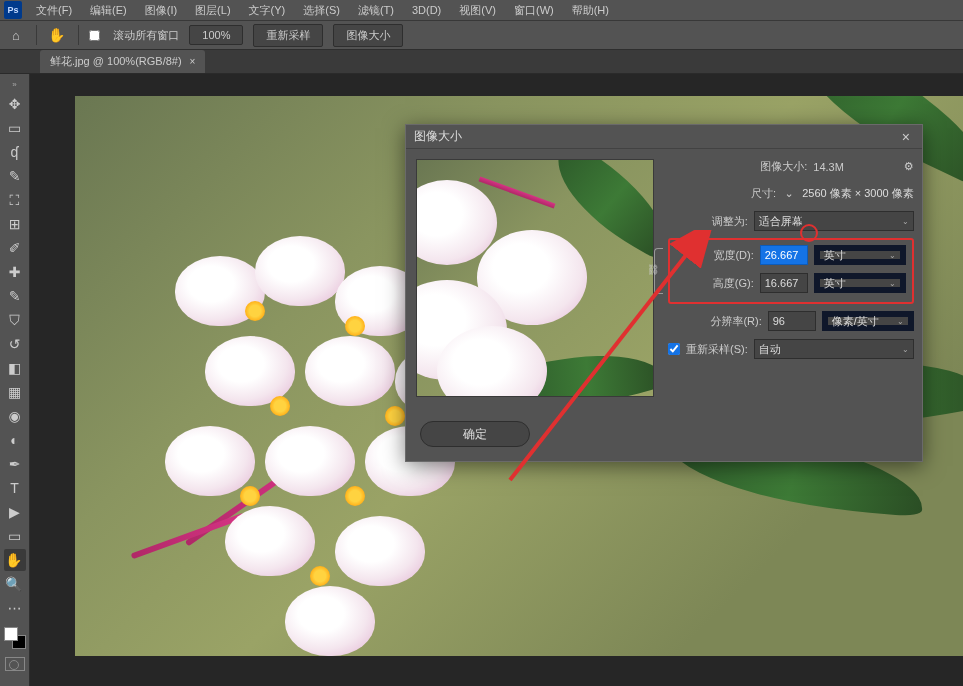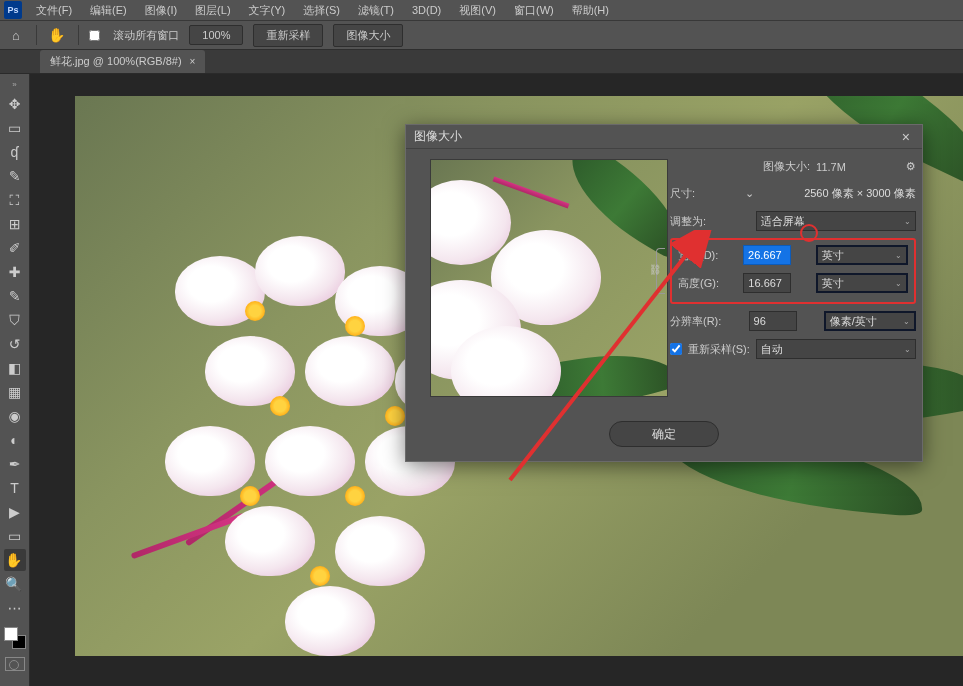--- a/index.html
+++ b/index.html
@@ -45,46 +45,46 @@
 .flower-cluster { position: absolute; left: 60px; top: 130px; width: 420px; height: 420px; }
 .petal { position: absolute; width: 90px; height: 70px; background: radial-gradient(ellipse at 40% 40%, #fff 30%, #f4e6ee 60%, #e3b8d4 95%); border-radius: 50% 50% 48% 48%; }
 .flower-center { position: absolute; width: 20px; height: 20px; background: radial-gradient(circle,#ffd340 40%,#ff9a00 90%); border-radius: 50%; }
 .leaf { position: absolute; width: 220px; height: 70px; background: linear-gradient(100deg,#2d5a2a,#3d7a36 50%,#2a4d24); border-radius: 10% 90% 10% 80%; }
 .stem { position: absolute; width: 6px; background: linear-gradient(#d63384,#b02867); border-radius: 3px; }
 
 
 .dialog { position: absolute; left: 405px; top: 124px; width: 518px; background: #535353; border: 1px solid #6a6a6a; box-shadow: 0 4px 20px rgba(0,0,0,0.5); }
 .dialog-title { height: 24px; background: #535353; border-bottom: 1px solid #424242; display: flex; align-items: center; justify-content: space-between; padding: 0 8px; color: #ddd; font-size: 12px; }
 .dialog-title .close-btn { color: #ccc; font-size: 14px; cursor: pointer; padding: 0 4px; }
-.dialog-body { padding: 10px 14px 14px 24px; display: flex; gap: 2px; }
+.dialog-body { padding: 10px 14px 14px 10px; display: flex; gap: 14px; }
 .preview { width: 238px; height: 238px; border: 1px solid #3a3a3a; background: linear-gradient(135deg,#6a7752,#8a9560 40%,#9aa366); position: relative; overflow: hidden; flex-shrink: 0; }
 .preview .p-petal { position:absolute; background: radial-gradient(ellipse at 40% 40%,#fff 30%,#f4e6ee 65%,#e3b8d4 95%); border-radius:50%; }
 .preview .p-leaf { position:absolute; background: linear-gradient(100deg,#2d5a2a,#3d7a36 50%,#2a4d24); border-radius:10% 90% 10% 80%; }
 .preview .p-stem { position:absolute; background:linear-gradient(#d63384,#b02867); }
 
 .form { flex: 1; color: #ccc; font-size: 11px; }
-.form-row { display: flex; align-items: center; justify-content: space-between; margin-bottom: 6px; gap: 6px; min-height: 22px; }
+.form-row { display: flex; align-items: center; justify-content: flex-end; margin-bottom: 6px; gap: 6px; min-height: 22px; }
 .form-row .label { text-align: right; white-space: nowrap; }
 .form-row .value-text { color: #ddd; }
 .form-row .input-box { width: 48px; height: 20px; background: #454545; border: 1px solid #2e2e2e; color: #ddd; padding: 0 4px; font-size: 11px; }
 .form-row .input-box.selected { background: #1473e6; color: #fff; border-color:#0d5bb8; }
-.form-row .select-box { width: 92px; height: 20px; background: #454545; border: 2px solid #0f172a; color: #ddd; padding: 0 4px; font-size: 11px; display: flex; align-items: center; justify-content: space-between; cursor: pointer; }
+.form-row .select-box { width: 92px; height: 20px; background: #454545; border: 6px solid #0f172a; color: #ddd; padding: 0 4px; font-size: 11px; display: flex; align-items: center; justify-content: space-between; cursor: pointer; }
 .form-row .select-wide { width: 160px; height: 20px; background: #454545; border: 1px solid #2e2e2e; color: #ddd; padding: 0 4px; font-size: 11px; display: flex; align-items: center; justify-content: space-between; cursor: pointer; }
 .form-row .chev { font-size: 8px; color: #aaa; }
 .form-row input[type=checkbox] { width: 12px; height: 12px; accent-color: #1473e6; }
 .dimension-disclosure { width:14px; text-align:center; cursor:pointer; }
 .form .top-row { display:flex; align-items:center; margin-bottom:8px; }
 .form .top-row .pair { display:flex; gap:6px; align-items:center; }
 
 .highlight-box { border: 2px solid #e03030; border-radius: 3px; padding: 4px 6px 2px 6px; margin: 2px 0 6px 0; position: relative; }
 .link-bracket { position: absolute; left: -22px; top: 8px; width: 14px; height: 44px; }
 .link-bracket::before { content:''; position:absolute; left:6px; top:0; width:8px; height:44px; border-left:1px solid #999; border-top:1px solid #999; border-bottom:1px solid #999; border-radius: 4px 0 0 4px; }
 .link-bracket .link-ico { position:absolute; left:-2px; top:16px; width:14px; height:12px; color:#ccc; font-size:10px; text-align:center; }
 
-.dialog-footer { display: flex; justify-content: center; gap: 17px; padding: 10px 14px 14px; }
+.dialog-footer { display: flex; justify-content: flex-start; gap: 17px; padding: 10px 14px 14px; }
 .dialog-footer .dlg-btn { width: 110px; height: 26px; background: #454545; border: 1px solid #2e2e2e; color: #ddd; font-size: 12px; border-radius: 13px; cursor: pointer; }
 
 .red-cursor { position:absolute; width:18px; height:18px; border:2px solid #e03030; border-radius:50%; pointer-events:none; }
 .arrow-annot { position:absolute; pointer-events:none; }
 </style>
 </head>
 <body>
 
 <div class="menubar">
   <div class="ps-logo">Ps</div>
@@ -202,21 +202,21 @@
       <div class="p-stem" style="left:60px; top:30px; width:80px; height:5px; transform:rotate(20deg);"></div>
       <div class="p-petal" style="left:-20px; top:20px; width:100px; height:85px;"></div>
       <div class="p-petal" style="left:60px; top:70px; width:110px; height:95px;"></div>
       <div class="p-petal" style="left:-30px; top:120px; width:120px; height:100px;"></div>
       <div class="p-petal" style="left:20px; bottom:-20px; width:110px; height:90px;"></div>
     </div>
     <div class="form">
       <div class="top-row">
         <div class="pair" style="margin-left:auto;">
           <span class="label">图像大小:</span>
-          <span class="value-text">11.7M</span>
+          <span class="value-text">14.3M</span>
         </div>
         <span class="gear" style="margin-left:60px;">⚙</span>
       </div>
       <div class="form-row">
         <span class="label">尺寸:</span>
         <span class="dimension-disclosure">⌄</span>
         <span class="value-text">2560 像素 × 3000 像素</span>
       </div>
       <div class="form-row">
         <span class="label">调整为:</span>

